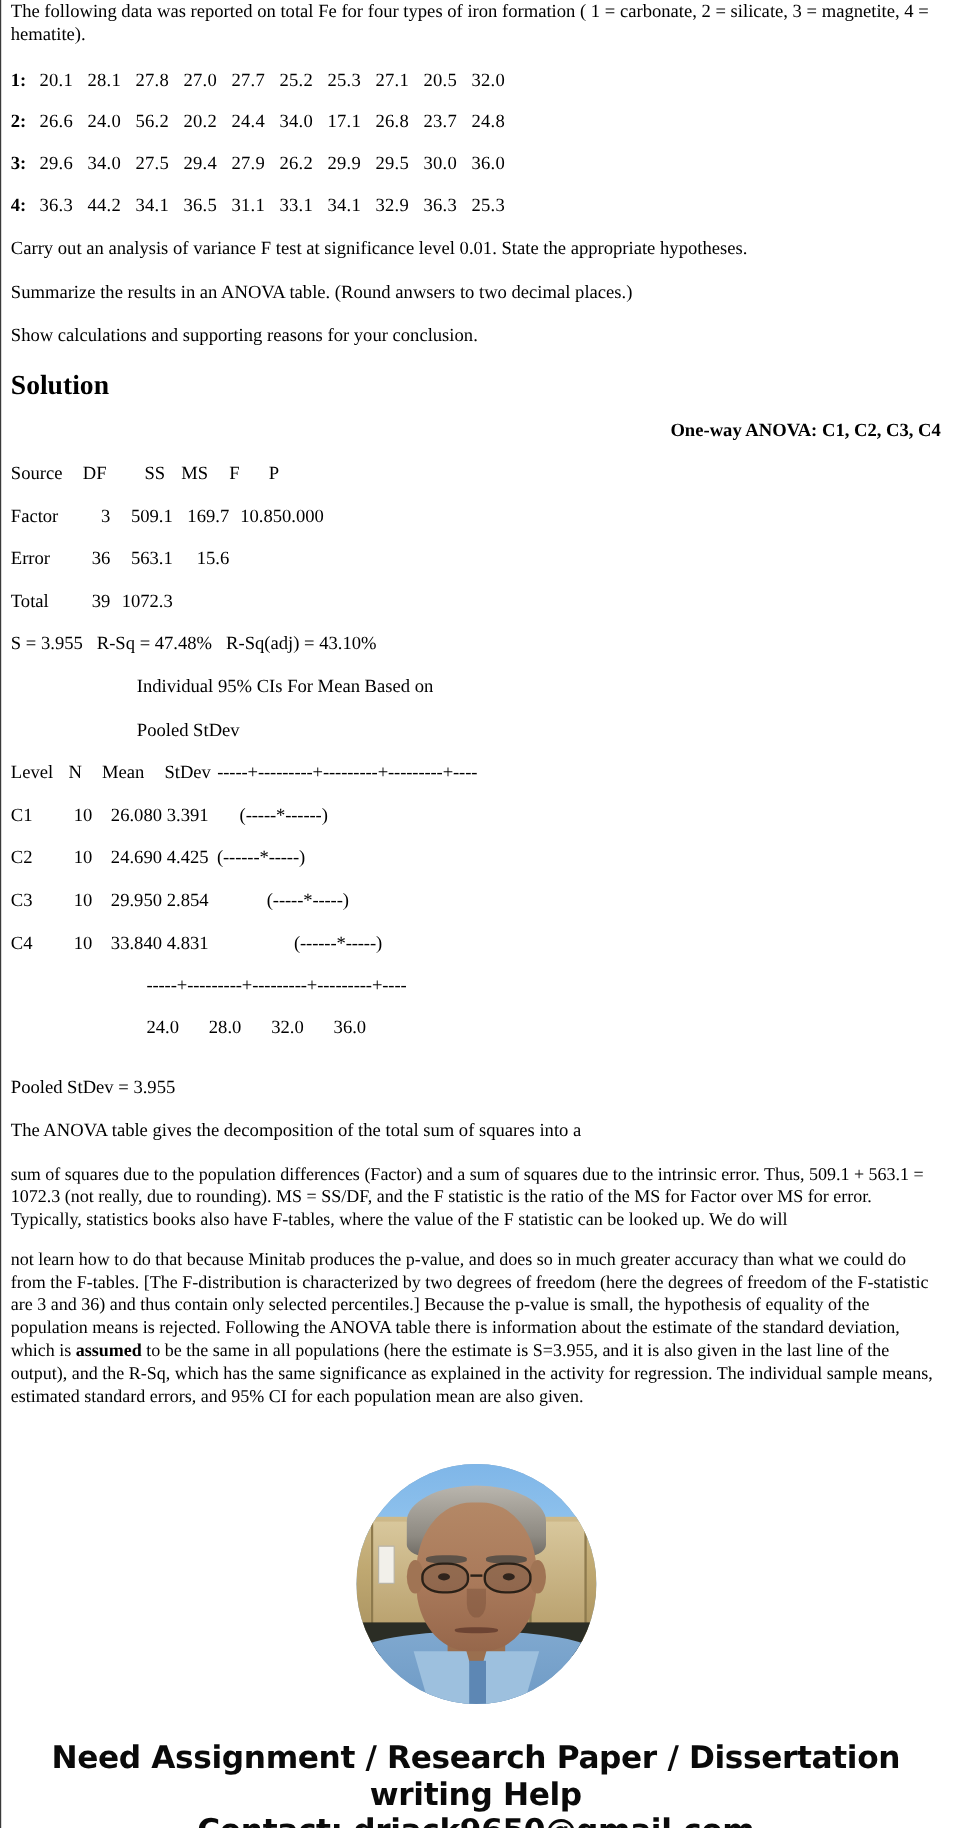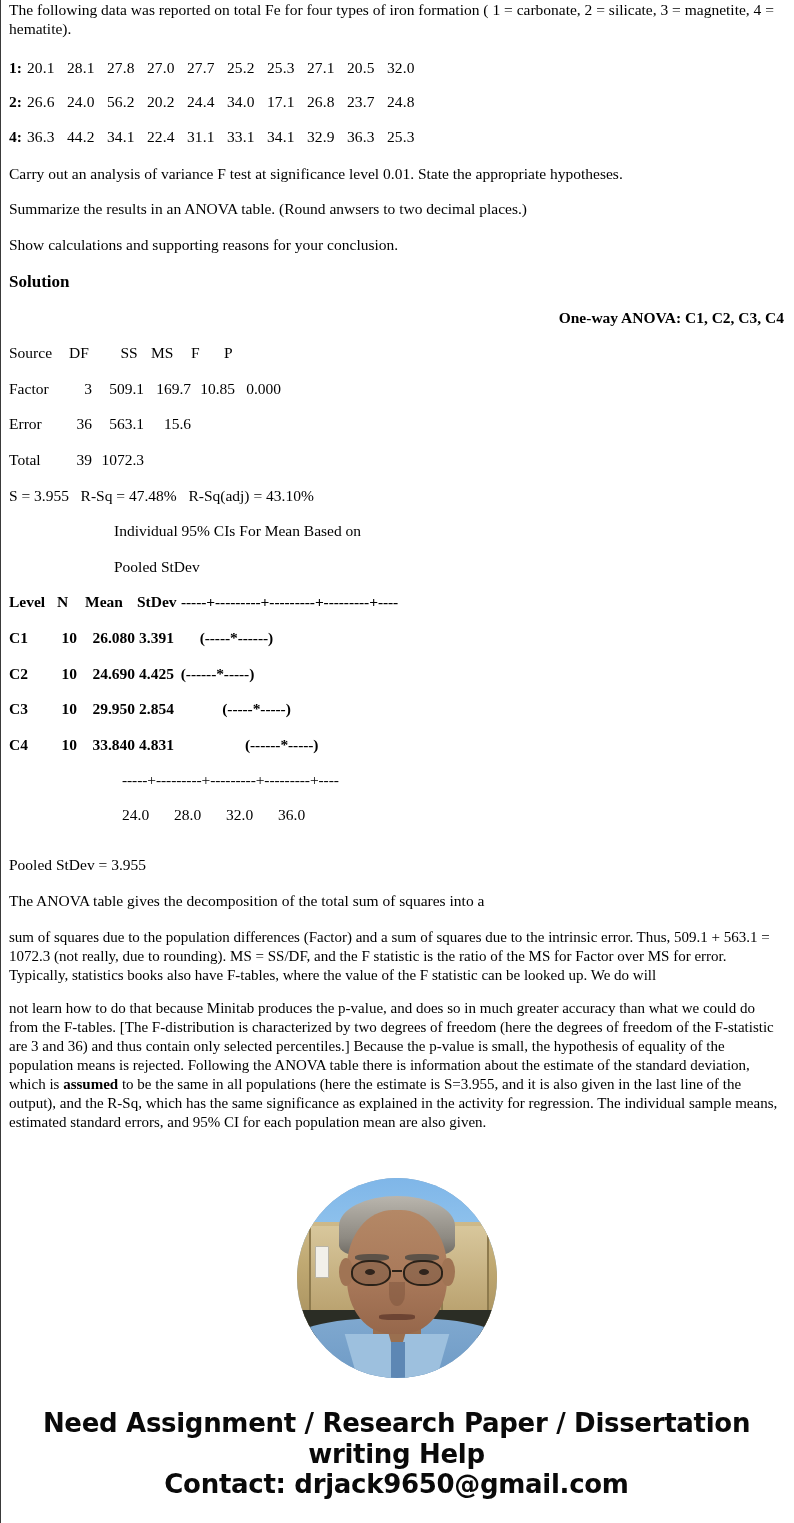--- a/index.html
+++ b/index.html
@@ -63,28 +63,28 @@
   .data-row:last-child { margin-bottom: 0; }
   .data-row .rl {
     font-weight: bold;
     display: inline-block;
     min-width: 14px;
   }
   .data-row .vals { letter-spacing: 0.2px; }
   .data-row .vals .v {
     display: inline-block;
     width: 40px;
-    text-align: left;
+    text-align: center;
   }
   .data-row.r4 .vals .v { width: 40px; }
 
   
   h2.solution {
     font-family: "Liberation Serif", "DejaVu Serif", serif;
-    font-size: 17px;
+    font-size: 23px;
     font-weight: bold;
     margin: 0 0 16px 0;
     line-height: 1.2;
   }
   .anova-title {
     font-family: "Liberation Serif", "DejaVu Serif", serif;
     font-size: 15.5px;
     font-weight: bold;
     margin: 0 0 17px 0;
     line-height: 1.2;
@@ -101,37 +101,36 @@
   }
   .mt-line:last-child { margin-bottom: 0; }
   .mt-indent { padding-left: 105px; }
 
   .col { display: inline-block; }
   .c-src   { width: 53px; }
   .c-df    { width: 30px; text-align: right; }
   .c-ss    { width: 52px; text-align: right; }
   .c-ms    { width: 47px; text-align: right; }
   .c-f     { width: 44px; text-align: right; }
-  .c-p     { width: 46px; text-align: right; }
+  .c-p     { width: 46px; }
 
   .hdr-src { width: 60px; display:inline-block; }
   .hdr-df  { width: 38px; display:inline-block; }
   .hdr-ss  { width: 44px; display:inline-block;text-align:center; }
   .hdr-ms  { width: 40px; display:inline-block; }
   .hdr-f   { width: 33px; display:inline-block; }
 
   
   .ci-table { margin-bottom: 17px; }
   .ci-row {
     font-family: "Liberation Serif", "DejaVu Serif", serif;
     font-size: 15.5px;
     line-height: 1.2;
     margin-bottom: 17px;
     white-space: pre;
-    font-weight: bold;
   }
   .ci-lvl   { display:inline-block; width: 44px; }
   .ci-n     { display:inline-block; width: 24px; text-align: right; }
   .ci-mean  { display:inline-block; width: 58px; text-align: right; padding-left: 4px;}
   .ci-sd    { display:inline-block; width: 42px; text-align: left; padding-left: 4px;}
   .ci-bar   {
     display:inline-block;
     font-family: "Liberation Serif", "DejaVu Serif", serif;
     white-space: pre;
     letter-spacing: -0.1px;
@@ -308,24 +307,30 @@
         <span class="vals">
           <span class="v">20.1</span><span class="v">28.1</span><span class="v">27.8</span><span class="v">27.0</span><span class="v">27.7</span><span class="v">25.2</span><span class="v">25.3</span><span class="v">27.1</span><span class="v">20.5</span><span class="v">32.0</span>
         </span>
       </div>
       <div class="data-row r2">
         <span class="rl">2:</span>
         <span class="vals">
           <span class="v">26.6</span><span class="v">24.0</span><span class="v">56.2</span><span class="v">20.2</span><span class="v">24.4</span><span class="v">34.0</span><span class="v">17.1</span><span class="v">26.8</span><span class="v">23.7</span><span class="v">24.8</span>
         </span>
       </div>
+      <div class="data-row r3">
+        <span class="rl">3:</span>
+        <span class="vals">
+          <span class="v">29.6</span><span class="v">34.0</span><span class="v">27.5</span><span class="v">29.4</span><span class="v">27.9</span><span class="v">26.2</span><span class="v">29.9</span><span class="v">29.5</span><span class="v">30.0</span><span class="v">36.0</span>
+        </span>
+      </div>
       <div class="data-row r4">
         <span class="rl">4:</span>
         <span class="vals">
-          <span class="v">36.3</span><span class="v">44.2</span><span class="v">34.1</span><span class="v">22.4</span><span class="v">31.1</span><span class="v">33.1</span><span class="v">34.1</span><span class="v">32.9</span><span class="v">36.3</span><span class="v">25.3</span>
+          <span class="v">36.3</span><span class="v">44.2</span><span class="v">34.1</span><span class="v">36.5</span><span class="v">31.1</span><span class="v">33.1</span><span class="v">34.1</span><span class="v">32.9</span><span class="v">36.3</span><span class="v">25.3</span>
         </span>
       </div>
     </div>
 
     <p class="para">Carry out an analysis of variance F test at significance level 0.01. State the appropriate hypotheses.</p>
     <p class="para">Summarize the results in an ANOVA table. (Round anwsers to two decimal places.)</p>
     <p class="para">Show calculations and supporting reasons for your conclusion.</p>
 
     <h2 class="solution">Solution</h2>
 

